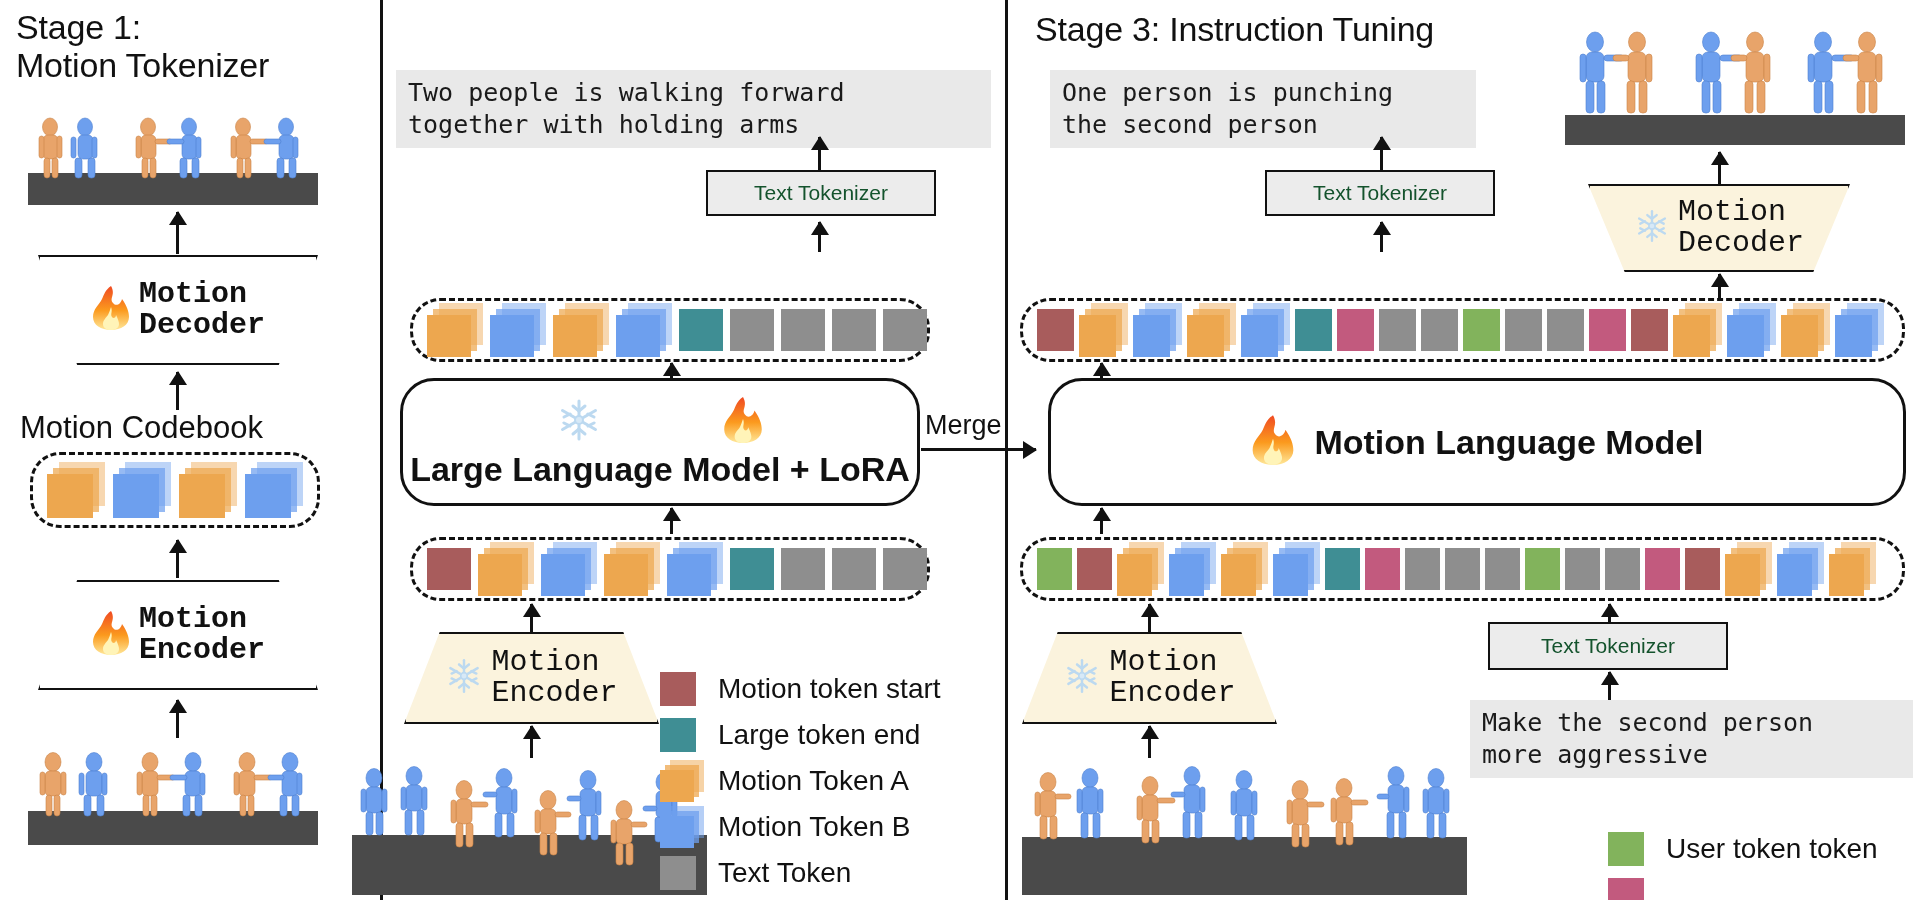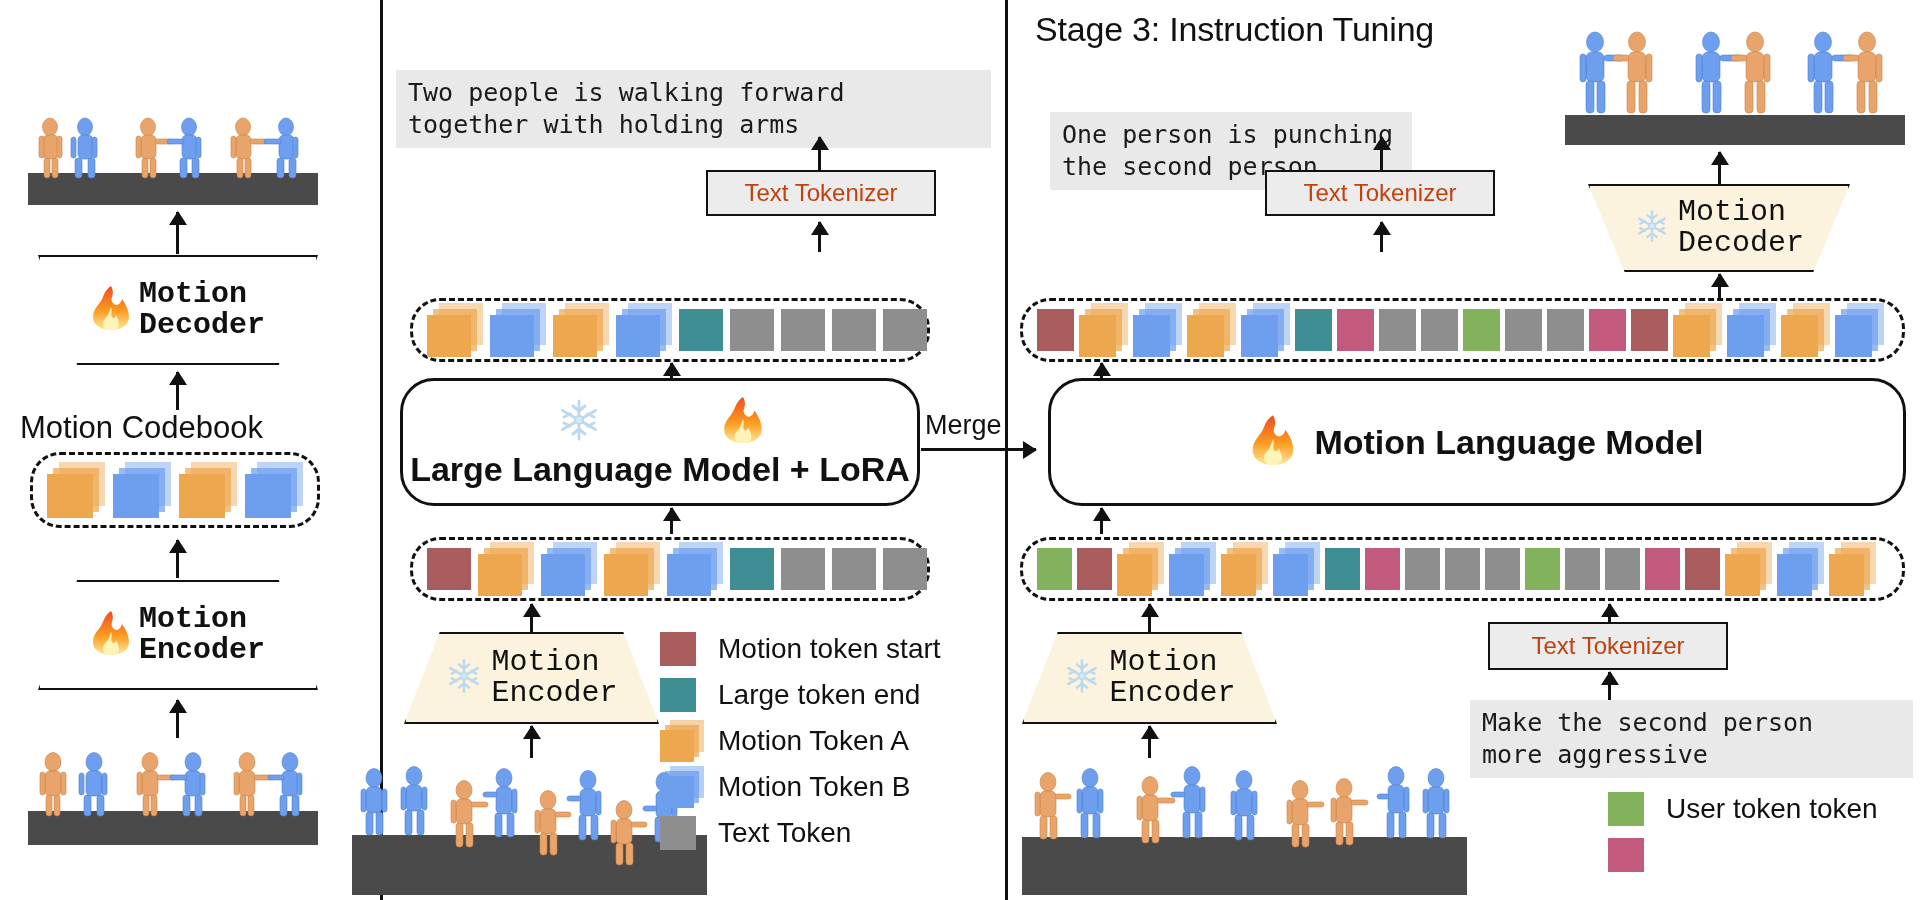--- a/index.html
+++ b/index.html
@@ -37,22 +37,22 @@
     line-height: 1.28;
     padding: 7px 12px;
     white-space: pre-line;
   }
 
   
   .rbox {
     position: absolute;
     background: #ececec;
     border: 2.5px solid #111;
-    color: #c2410c;
-    font-size: 24px;
+    color: #14532d;
+    font-size: 21px;
     display: flex;
     align-items: center;
     justify-content: center;
   }
 
   
   .trap {
     position: absolute;
     display: flex;
     align-items: center;
@@ -135,37 +135,39 @@
   }
   .arrow-h { position: absolute; height: 3px; background: #111; }
   .arrow-h::after {
     content: ""; position: absolute; right: -1px; top: 50%; transform: translateY(-50%);
     border-top: 9px solid transparent; border-bottom: 9px solid transparent;
     border-left: 14px solid #111;
   }
   .merge-label { position: absolute; font-size: 27px; color: #111; }
 
   
-  .legend { position: absolute; display: flex; flex-direction: column; }
+  .legend { position: absolute; display: flex; flex-direction: column; margin-top: 40px; }
   .legend-row { display: flex; align-items: center; gap: 14px; height: 46px; }
   .legend-sw { position: relative; width: 44px; height: 42px; flex: 0 0 auto; }
   .legend-sw .f { position: absolute; }
   .legend-lbl { font-size: 28px; color: #111; white-space: nowrap; }
 
   
   .ico { display: inline-block; vertical-align: middle; }
 </style>
 </head>
 <body>
 
 <div id="root">
 
   <div class="divider" style="left:380px;height:900px;"></div>
   <div class="divider" style="left:1005px;height:900px;"></div>
 
+  <div class="stage-title" style="left:16px;top:8px;">Stage 1:
+Motion Tokenizer</div>
 
   <div class="motionstrip" style="left:28px;top:105px;width:290px;height:100px;">
     <div class="floor" style="height:32px;"></div>
     <svg width="290" height="100" viewBox="0 0 290 100" style="position:absolute;left:0;top:0;">
       <g fill="#e8a46a" stroke="#c98347" stroke-width="0.6">
         <ellipse cx="22" cy="22" rx="7.5" ry="9"></ellipse>
           <rect x="15" y="30" width="15" height="24" rx="5"></rect>
         <rect x="16" y="53" width="6" height="20" rx="3"></rect>
           <rect x="24" y="53" width="6" height="20" rx="3"></rect>
         <rect x="11" y="31" width="5" height="22" rx="2.5"></rect>
@@ -605,21 +607,21 @@
         </div>
         <div class="legend-lbl">Text Token</div>
       </div>
     </div>
 
   <div class="merge-label" style="left:925px;top:410px;">Merge</div>
   <div class="arrow-h" style="left:921px;top:448px;width:115px;"></div>
 
   <div class="stage-title" style="left:1035px;top:10px;">Stage 3: Instruction Tuning</div>
 
-  <div class="caption" style="left:1050px;top:70px;width:362px;margin-top:42px;">One person is punching
+  <div class="caption" style="left:1050px;top:70px;width:426px;">One person is punching
 the second person</div>
 
   <div class="arrow-v" style="left:1380px;top:137px;height:34px;"></div>
 
   <div class="rbox" style="left:1265px;top:170px;width:230px;height:46px;">Text Tokenizer</div>
 
   <div class="arrow-v" style="left:1380px;top:222px;height:30px;"></div>
 
   <div class="motionstrip" style="left:1565px;top:20px;width:340px;height:125px;">
     <div class="floor" style="height:30px;"></div>

